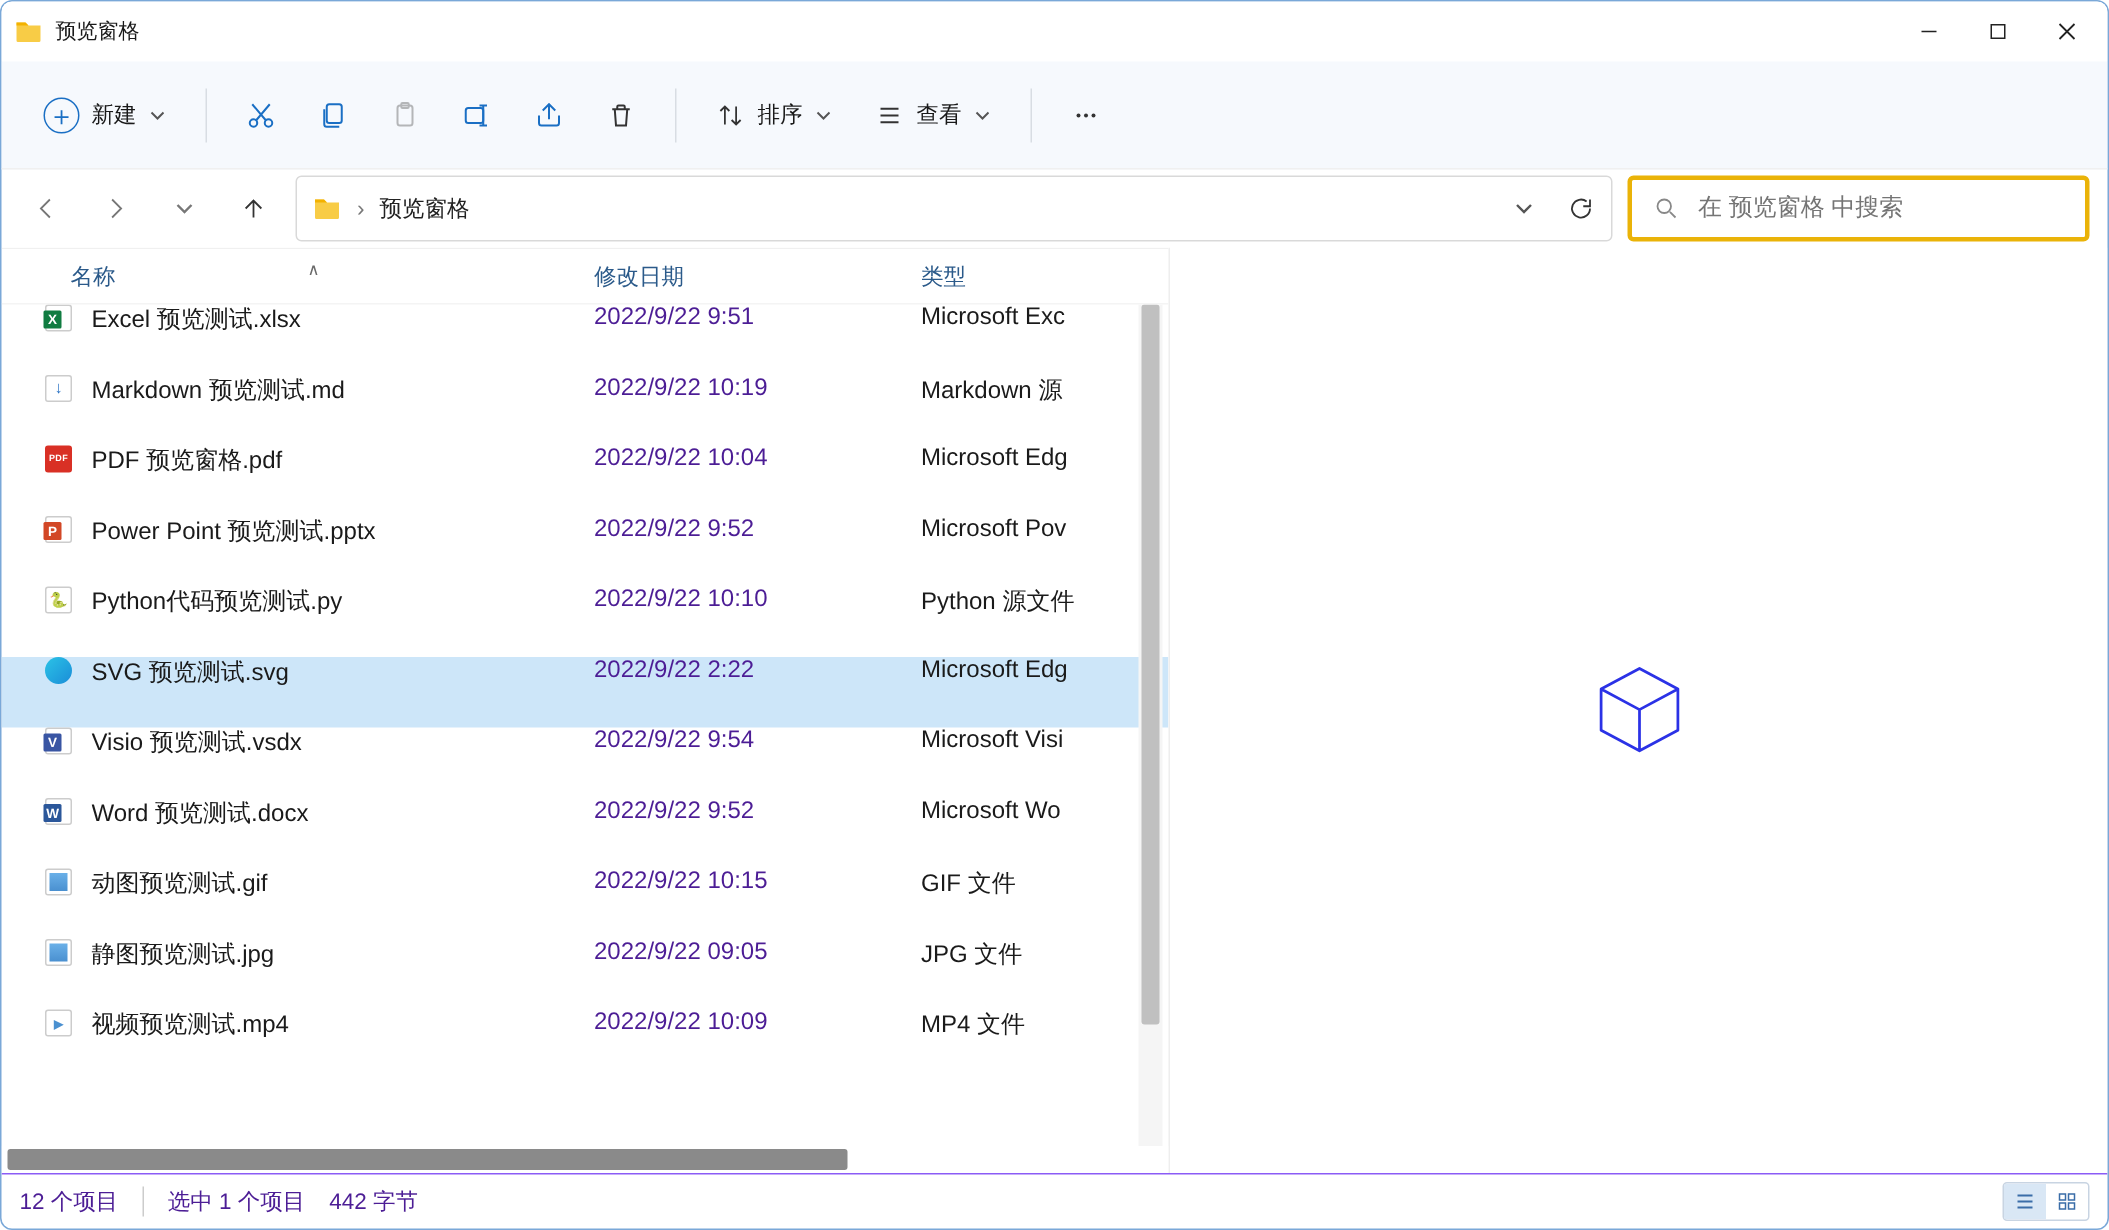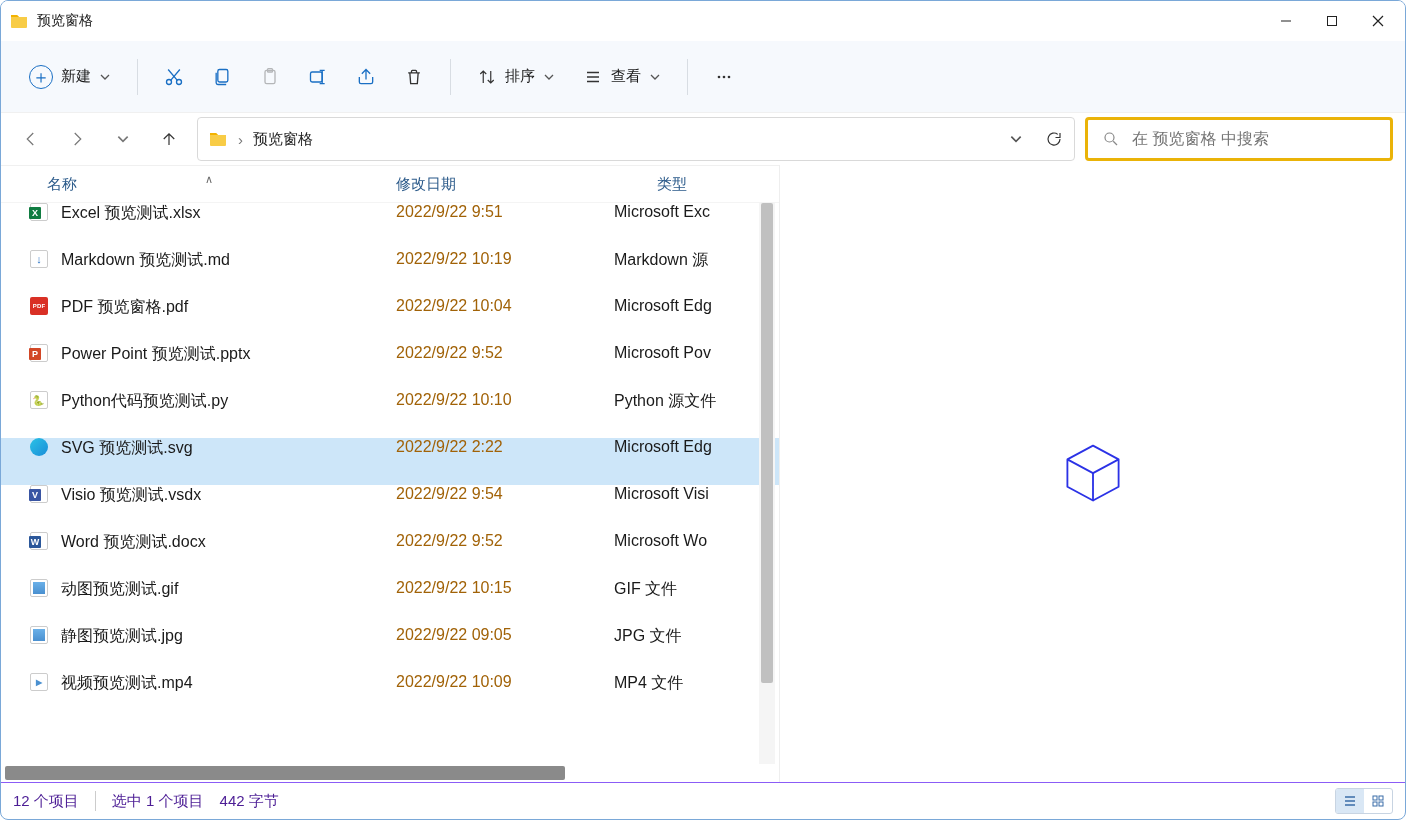--- a/index.html
+++ b/index.html
@@ -31,27 +31,27 @@
   .addressbar .abtn { width:28px; height:28px; display:flex;align-items:center;justify-content:center;color:#555;}
   .searchbox { width: 308px; height:44px; border:3px solid #eab308; border-radius:4px; display:flex; align-items:center; padding:0 14px; gap:12px; color:#888; background:#fff; }
   .searchbox input { border:none; outline:none; flex:1; font-size:16px; color:#333; background:transparent; }
   
   .content { flex:1; display:flex; overflow:hidden; border-bottom:1px solid #8b5cf6; }
   .filepane { width: 779px; position:relative; display:flex; flex-direction:column; overflow:hidden; border-right:1px solid #eee;}
   .columns { height: 38px; display:flex; align-items:center; color:#2b5a8a; font-size:15px; padding-right:16px; border-top:1px solid #f0f0f0; border-bottom:1px solid #f4f4f4;}
   .col-name { width: 395px; padding-left: 46px; position:relative;}
   .col-name .sort { position:absolute; left:204px; top:-2px; font-size:11px; color:#6a6a6a;}
   .col-date { width: 218px; }
-  .col-type { flex:1;margin-left:43px; }
+  .col-type { flex:1; }
   .filelist { flex:1; overflow:hidden; position:relative; }
   .row { height: 47px; display:flex; align-items:flex-start; font-size:16px; cursor:default;}
   .row.selected { background:#cde6f9; }
   .row .ic { width:20px; margin-left:28px; margin-right:12px; display:flex;align-items:center;justify-content:center;}
   .row .fname { width: 335px; white-space:nowrap; overflow:hidden; text-overflow:ellipsis; }
-  .row .fdate { width: 218px; color:#a16207;}
+  .row .fdate { width: 218px; color:#4c1d95;}
   .row .ftype { flex:1; white-space:nowrap; overflow:hidden; }
   .vscroll { position:absolute; right:4px; top:0; width:16px; height: 100%; background: #f5f5f5;}
   .vscroll .thumb { position:absolute; left:2px; width:12px; background:#c0c0c0; border-radius:2px;}
   .hscroll { height:18px; background:#fff; display:flex; align-items:center; }
   .hscroll .thumb { height:14px; background:#8a8a8a; border-radius:2px; margin-left:4px;}
   .preview { flex:1; display:flex; align-items:center; justify-content:center; background:#fff;}
   .cube { width:60px; height:64px; }
   
   .statusbar { height:36px; display:flex; align-items:center; padding: 0 12px; font-size:15px; color:#4c1d95; gap:16px; }
   .statusbar .ssep { width:1px; height:20px; background:#ccc; }

